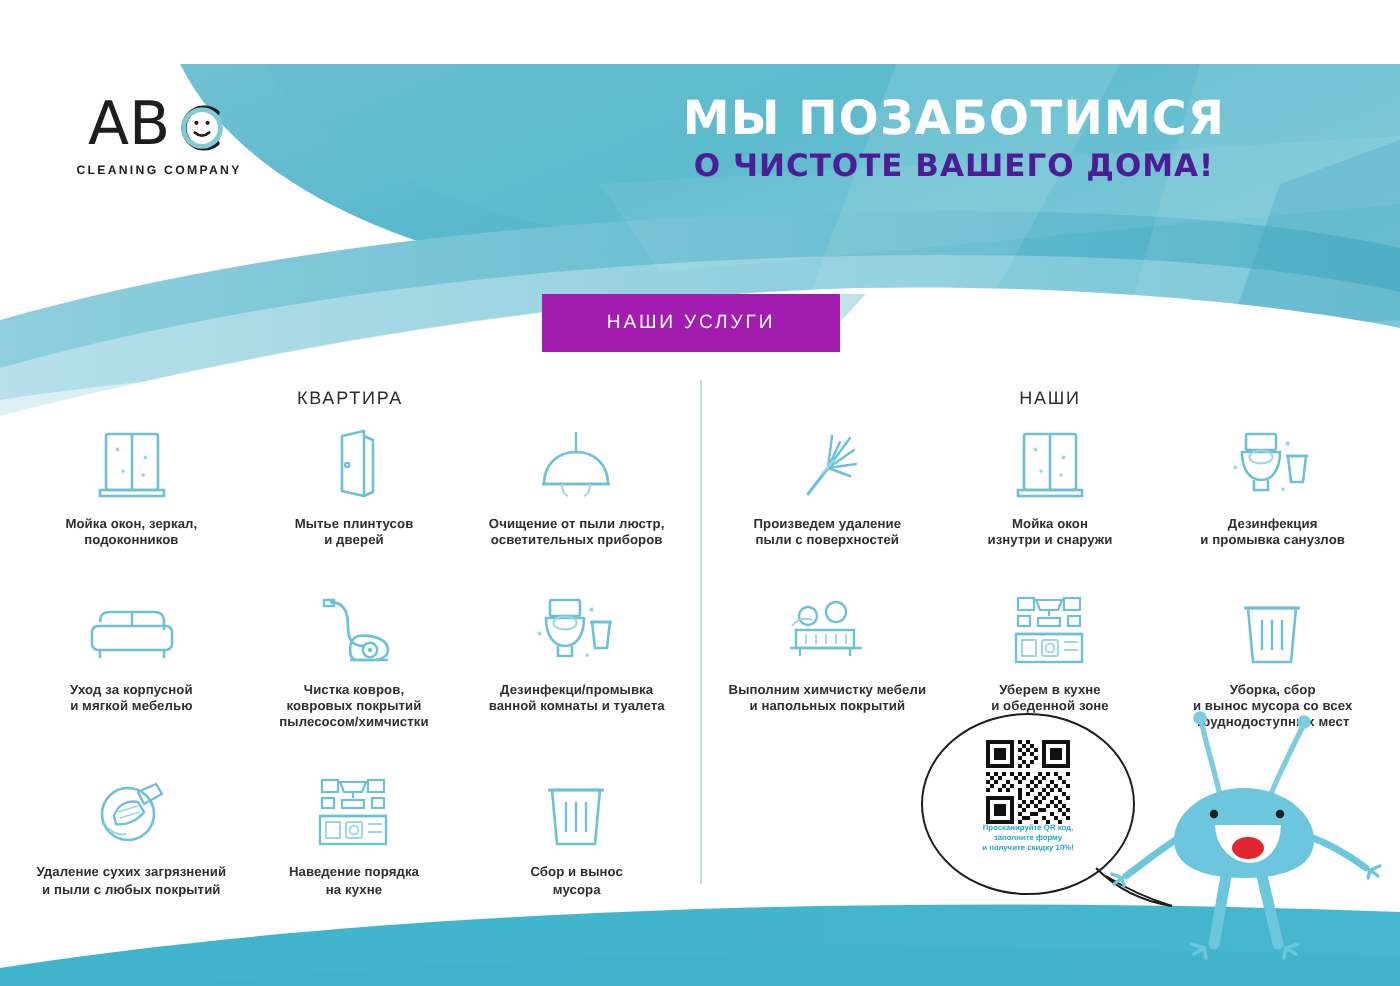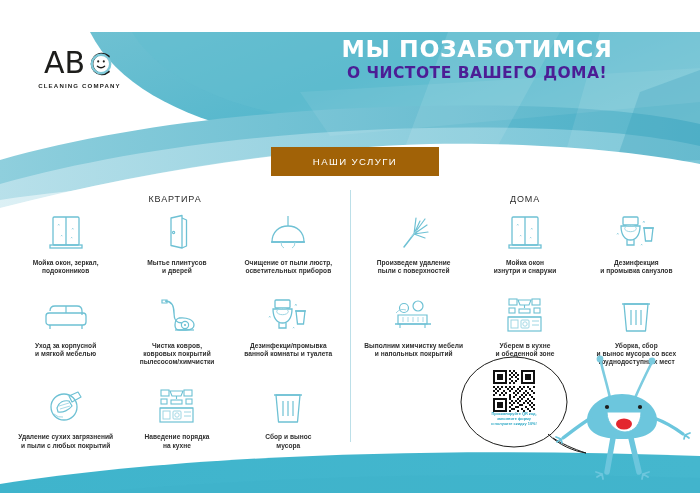--- a/index.html
+++ b/index.html
@@ -33,38 +33,38 @@
     font-family: "DejaVu Sans", sans-serif;
   }
   .logo-c { display: block; margin-left: 1px; margin-top: 1px; }
   .logo-sub {
     margin-top: 4px;
     font-size: 6.1px; font-weight: 700; letter-spacing: 1.15px;
     color: #1d1d1b;
     font-family: "Liberation Sans", sans-serif;
   }
   .headline {
-    position: absolute; right: 28px; top: 4px;
+    position: absolute; right: 28px; top: 14px;
     text-align: center; z-index: 12; width: 390px;
   }
   .headline-1 {
     font-size: 23.5px; font-weight: 700; color: #ffffff;
     letter-spacing: 0.6px; line-height: 27px;
     font-family: "DejaVu Sans", sans-serif;
   }
   .headline-2 {
     font-size: 15.5px; font-weight: 700; color: #4c1d95;
     letter-spacing: 0.5px; line-height: 19px; margin-top: 1px;
     font-family: "DejaVu Sans", sans-serif;
   }
   
   .ribbon {
     position: absolute; left: 271px; top: 115px;
-    width: 168px; height: 29px;
-    background: #a16207;
+    width: 149px; height: 29px;
+    background: #a21caf;
     display: flex; align-items: center; justify-content: center;
     z-index: 11;
   }
   .ribbon-label {
     font-size: 9.6px; font-weight: 400; color: #ffffff;
     letter-spacing: 1.4px;
     font-family: "Liberation Sans", sans-serif;
   }
   .ribbon-tail {
     position: absolute; left: 420px; top: 115px;
@@ -211,21 +211,21 @@
     <div class="headline-1">МЫ ПОЗАБОТИМСЯ</div>
     <div class="headline-2">О ЧИСТОТЕ ВАШЕГО ДОМА!</div>
   </div>
 
   <div class="ribbon-tail"></div>
   <div class="ribbon">
     <span class="ribbon-label">НАШИ УСЛУГИ</span>
   </div>
 
   <div class="col-title" style="left:0;top:162px;width:350px;text-align:center;">КВАРТИРА</div>
-  <div class="col-title" style="left:350px;top:162px;width:350px;text-align:center;">ДОМА</div>
+  <div class="col-title" style="left:350px;top:162px;width:350px;text-align:center;">НАШИ</div>
   <div class="divider"></div>
 
   <div class="grid" style="left:10px;top:180px;width:334px;row-gap:20px;">
 
     <div class="cell">
       <div class="cell-icon">
         <svg width="38" height="40" viewBox="0 0 38 40">
           <rect x="6" y="3" width="26" height="28" rx="1.2" fill="none" stroke="#6ec1d4" stroke-width="1.3"></rect>
           <line x1="19" y1="3" x2="19" y2="31" stroke="#6ec1d4" stroke-width="1.3"></line>
           <rect x="3" y="31" width="32" height="3" fill="none" stroke="#6ec1d4" stroke-width="1.3"></rect>

